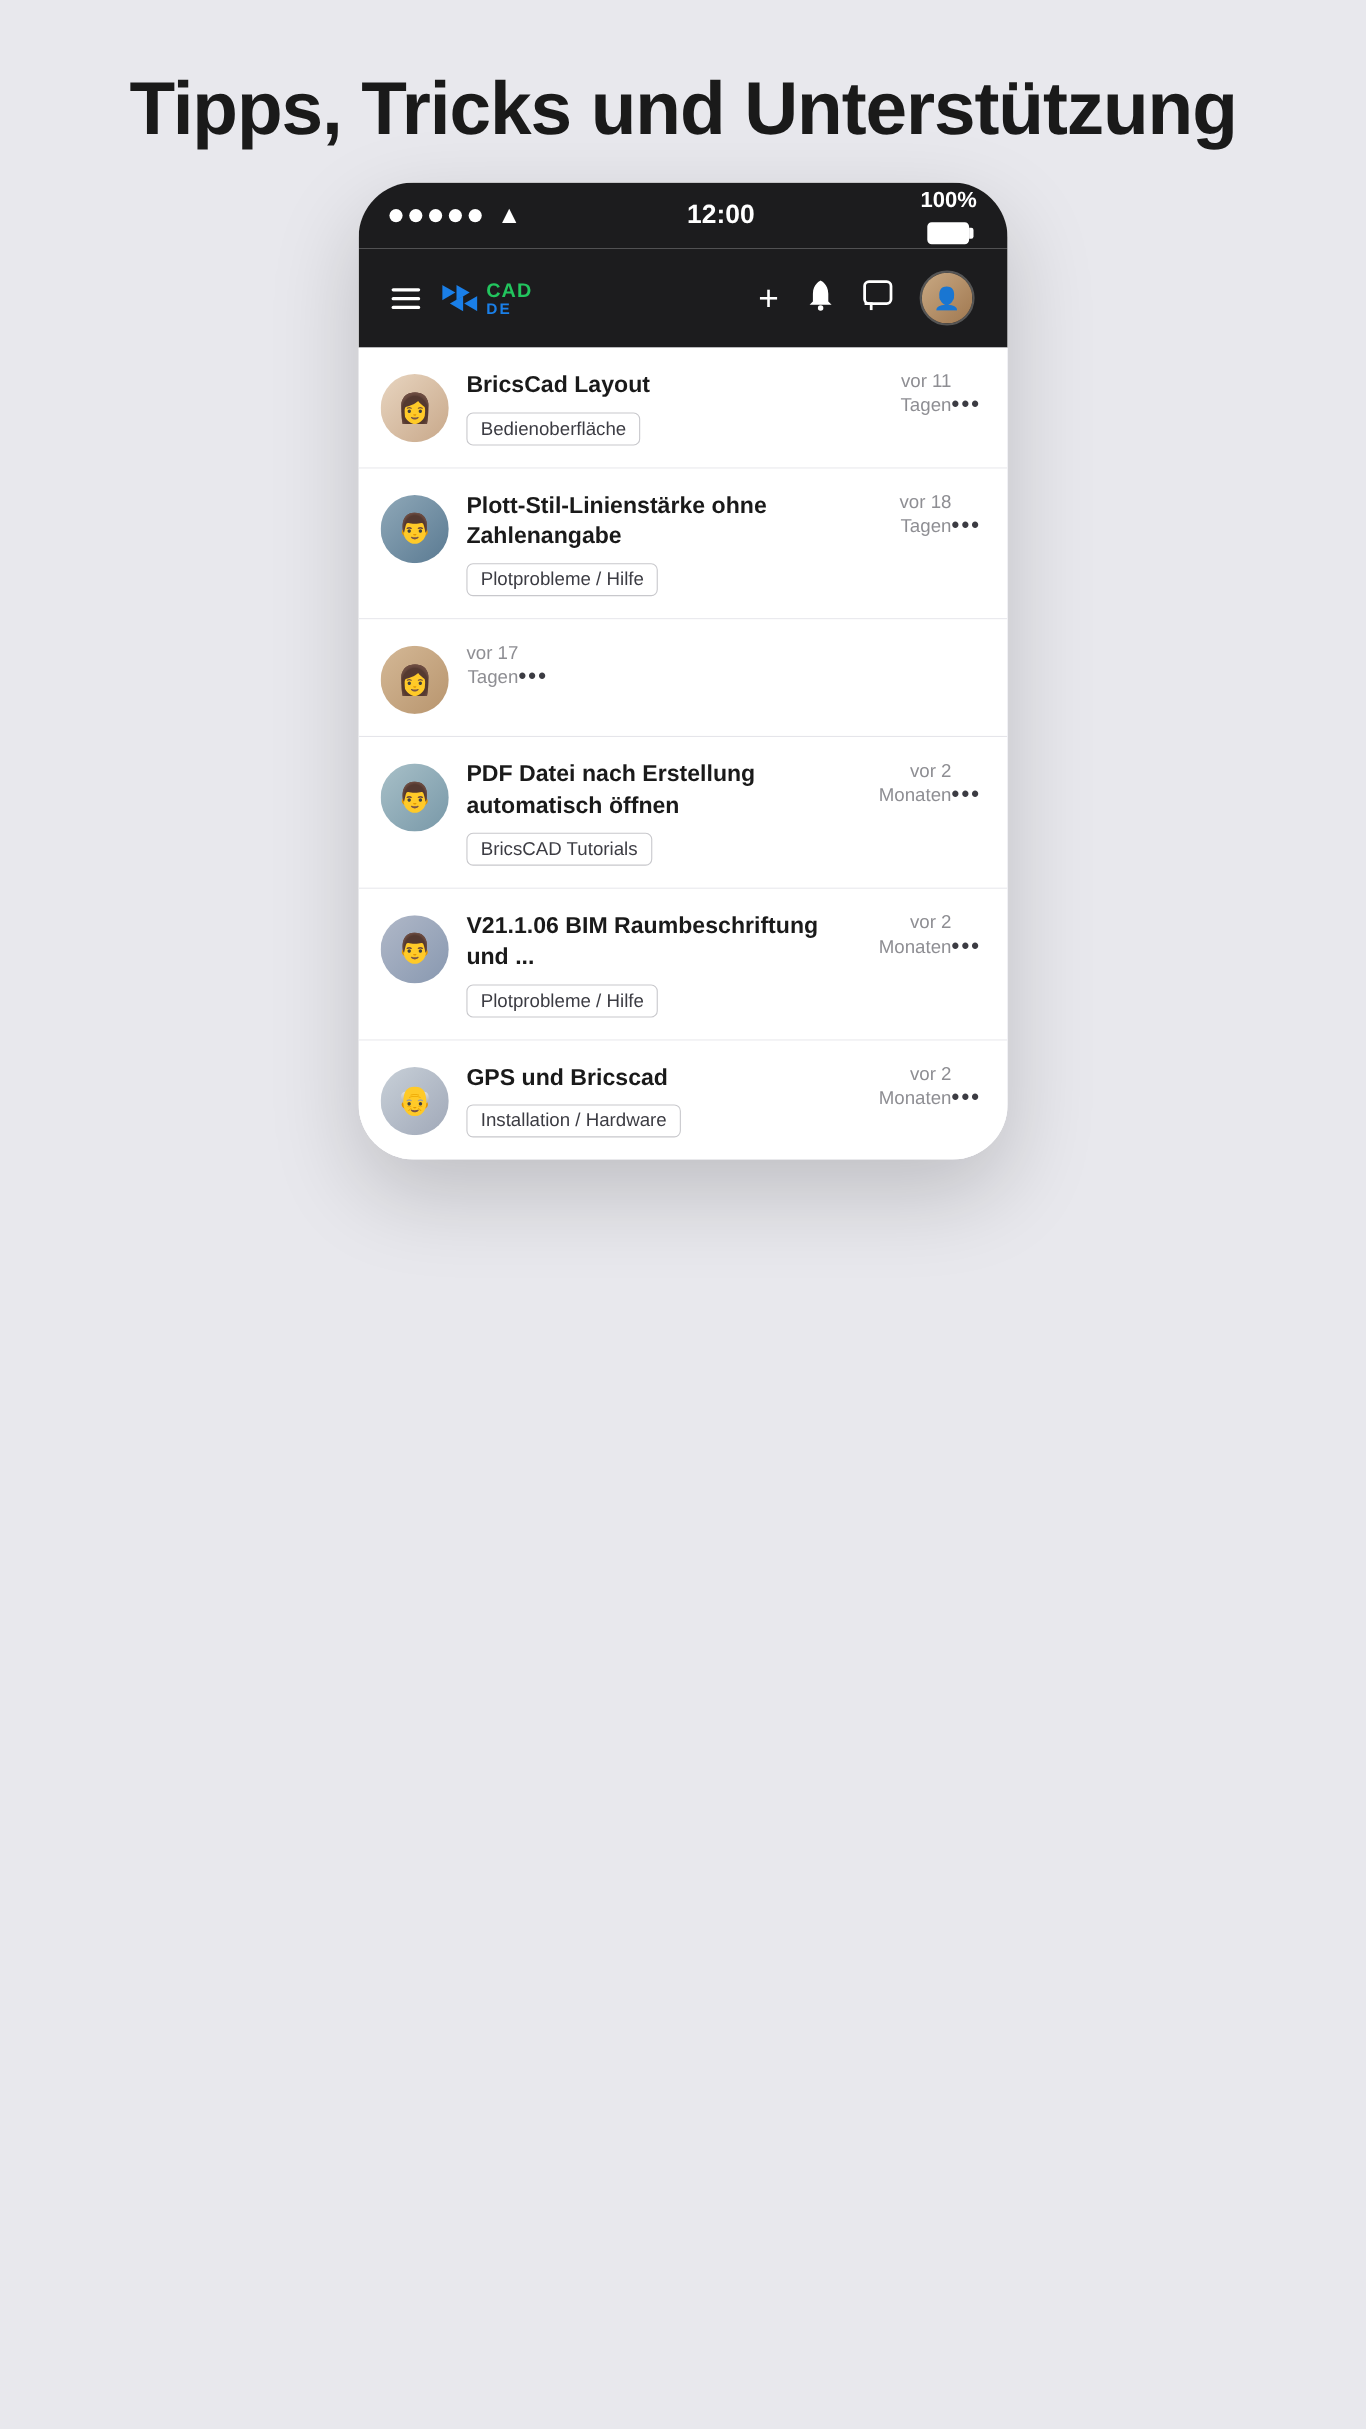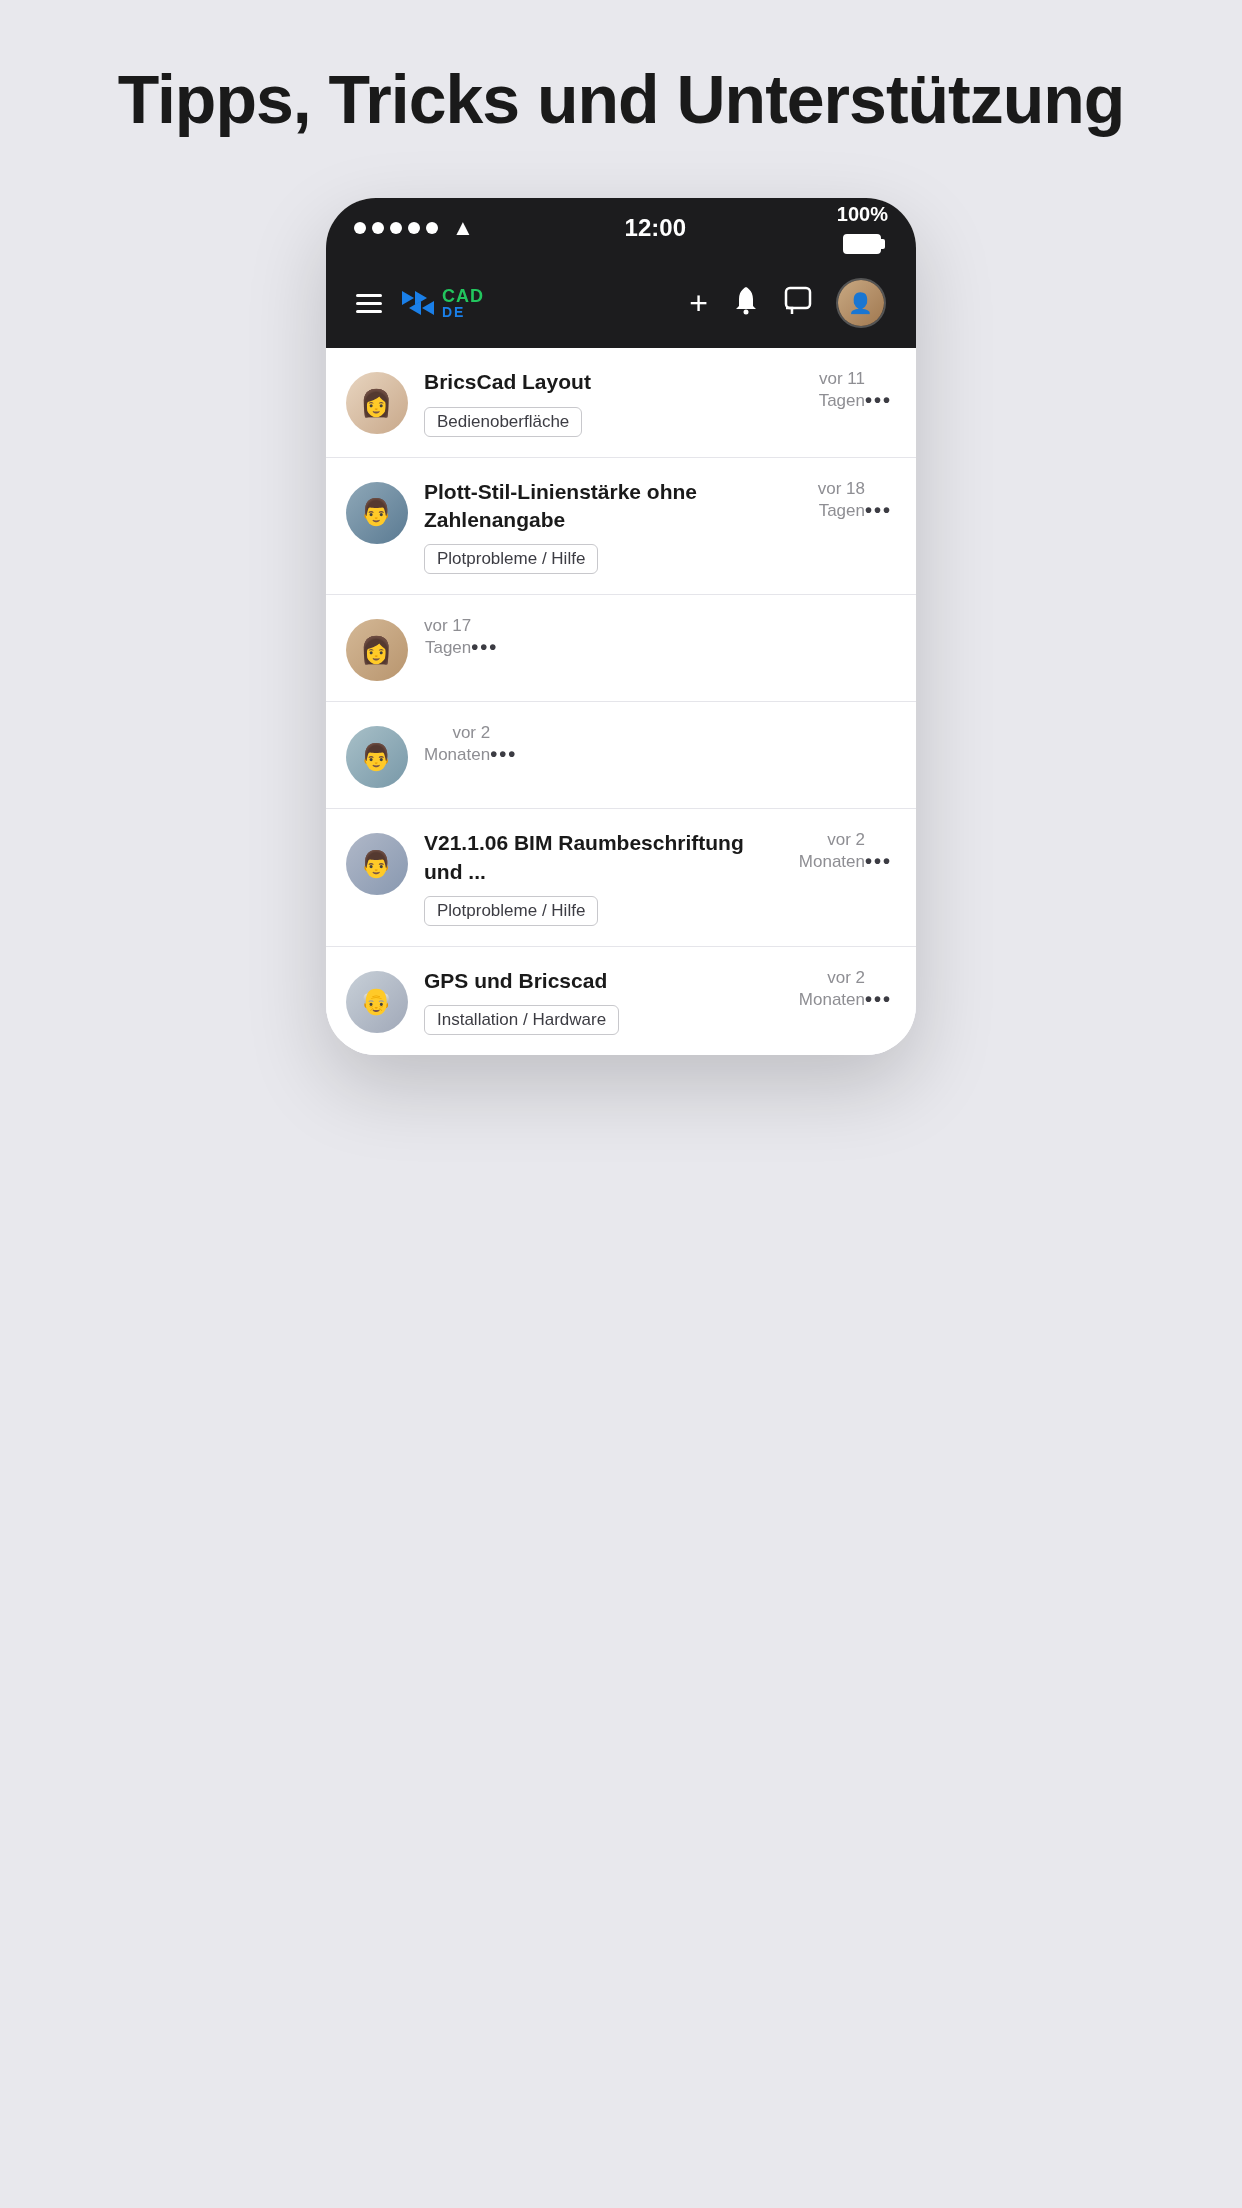--- a/index.html
+++ b/index.html
@@ -14,21 +14,21 @@
       font-family: -apple-system, 'Helvetica Neue', Arial, sans-serif;
       overflow: hidden;
     }
 
     .page-title {
       font-size: 68px;
       font-weight: 700;
       color: #1a1a1a;
       text-align: center;
       margin-top: 60px;
-      margin-bottom: 60px;
+      margin-bottom: 28px;
       line-height: 1.15;
       letter-spacing: -1px;
     }
 
     .phone-frame {
       width: 590px;
       background: #ffffff;
       border-radius: 50px;
       box-shadow: 0 30px 80px rgba(0,0,0,0.18);
       overflow: hidden;
@@ -393,20 +393,24 @@
         <span class="item-time" style="white-space:pre-line;">vor 17
 Tagen</span>
         <span class="item-more">•••</span>
       </div>
     </div>
 
     <div class="list-item">
       <div class="item-avatar">
         <div class="avatar-img av4">👨</div>
       </div>
+      <div class="item-content">
+        <div class="item-title">PDF Datei nach Erstellung automatisch öffnen</div>
+        <span class="item-tag">BricsCAD Tutorials</span>
+      </div>
       <div class="item-meta">
         <span class="item-time" style="white-space:pre-line;">vor 2
 Monaten</span>
         <span class="item-more">•••</span>
       </div>
     </div>
 
     <div class="list-item">
       <div class="item-avatar">
         <div class="avatar-img av5">👨</div>

